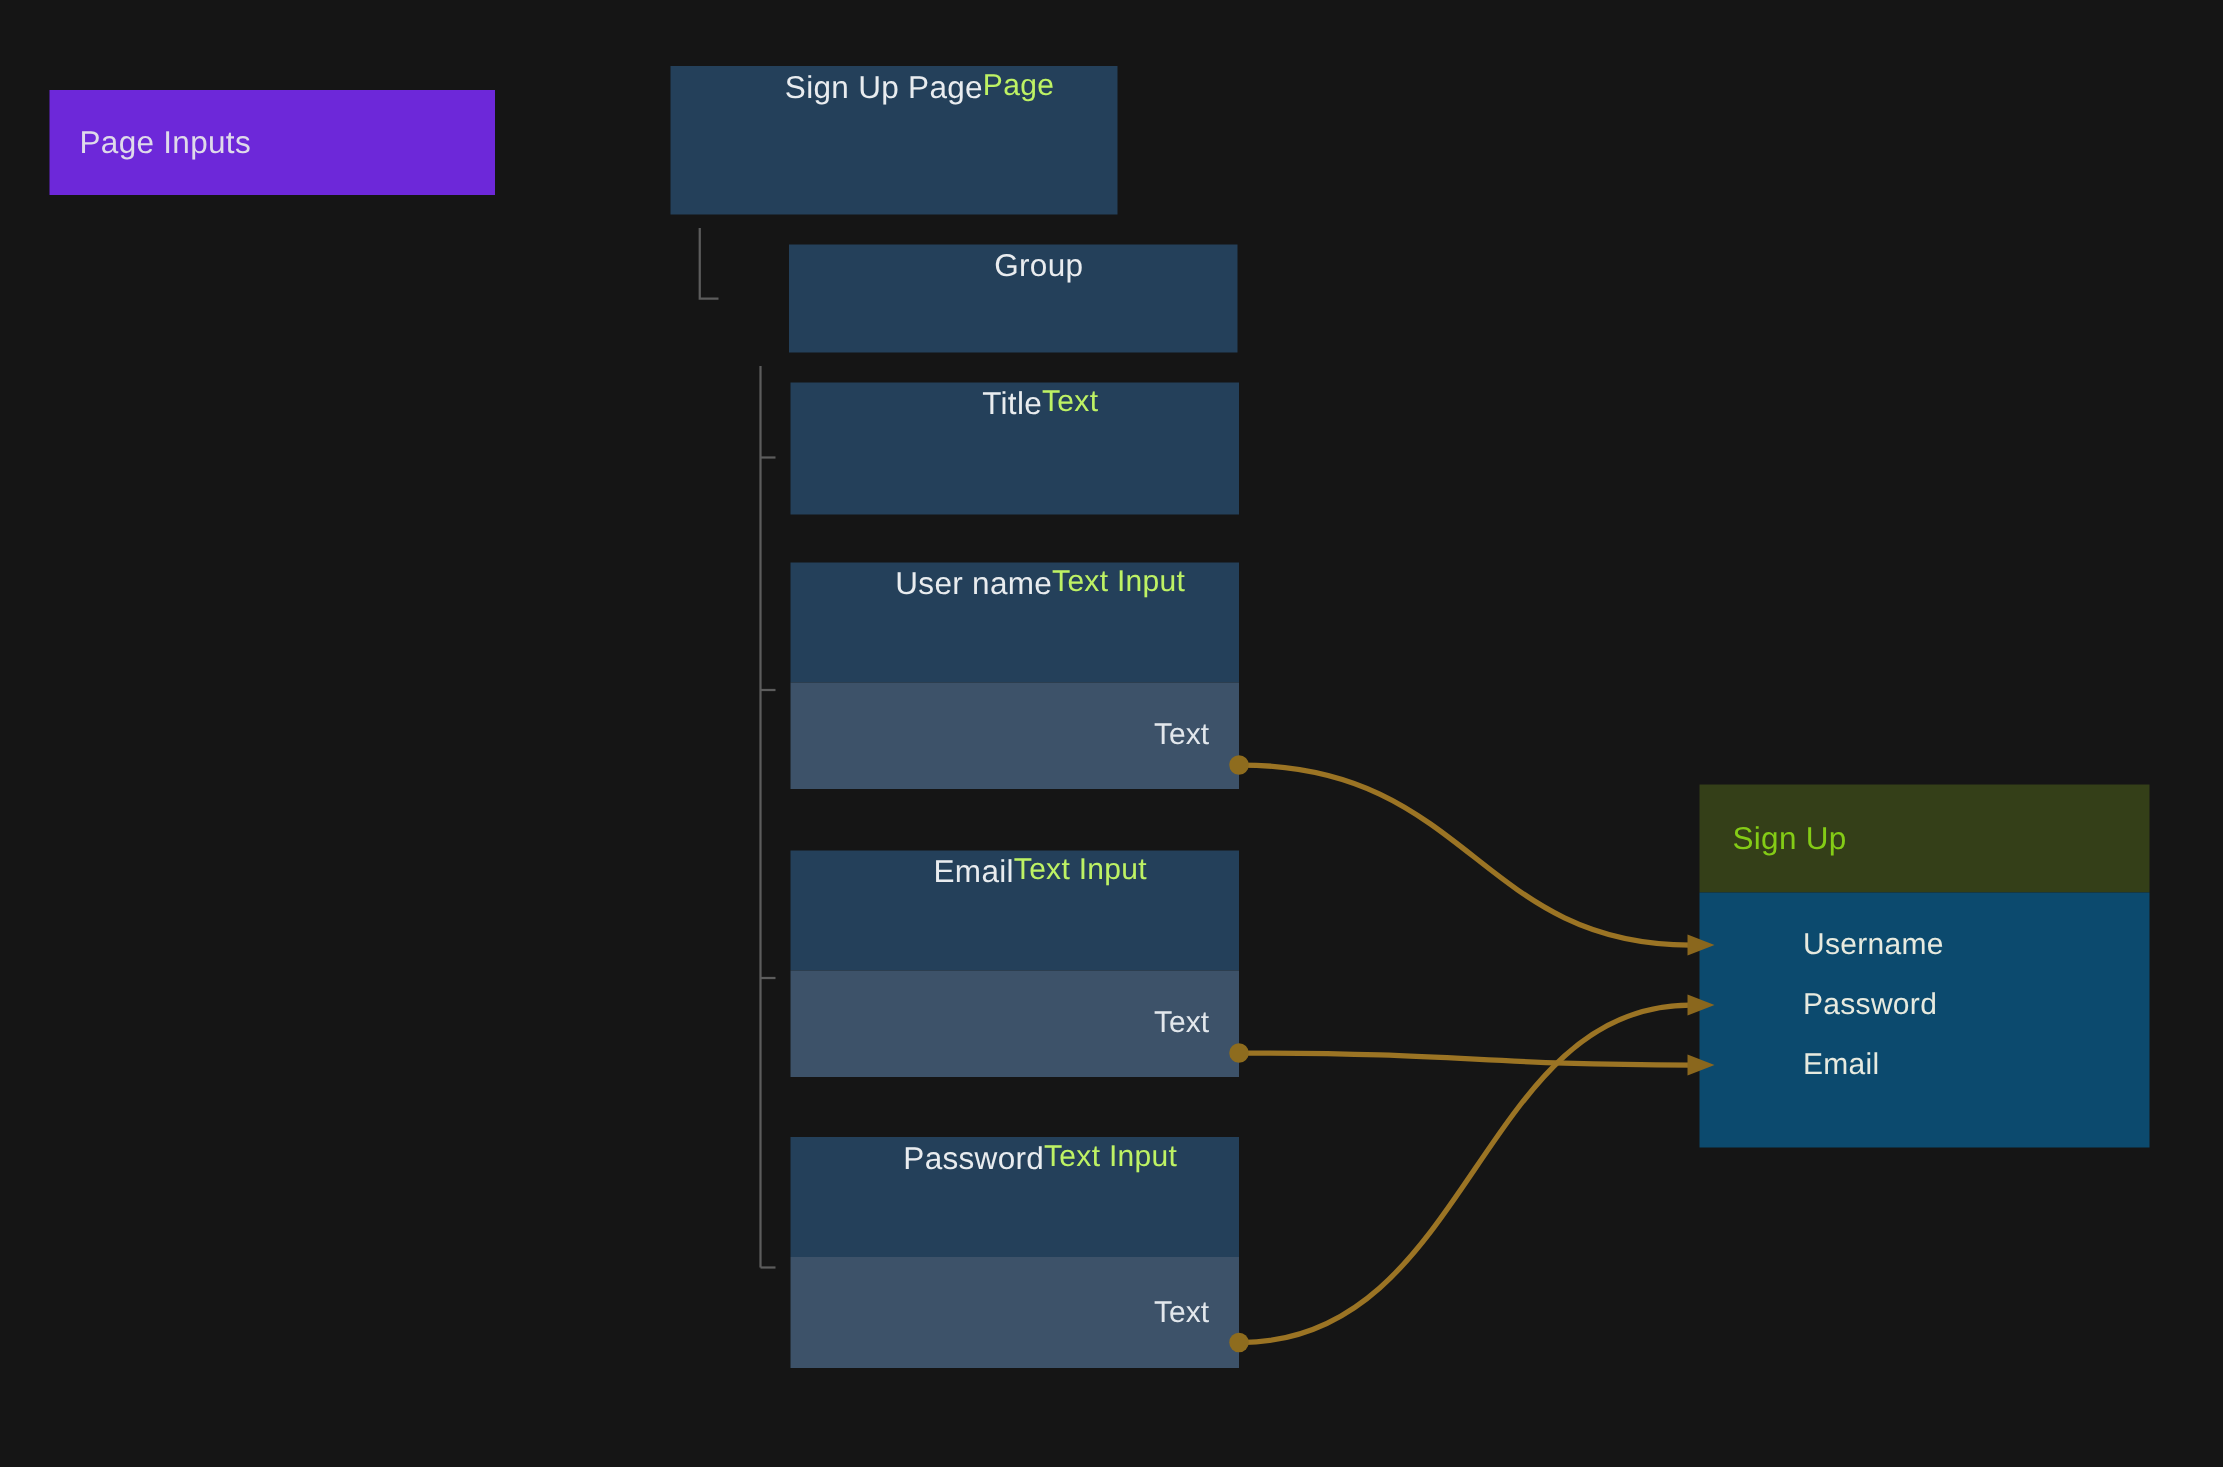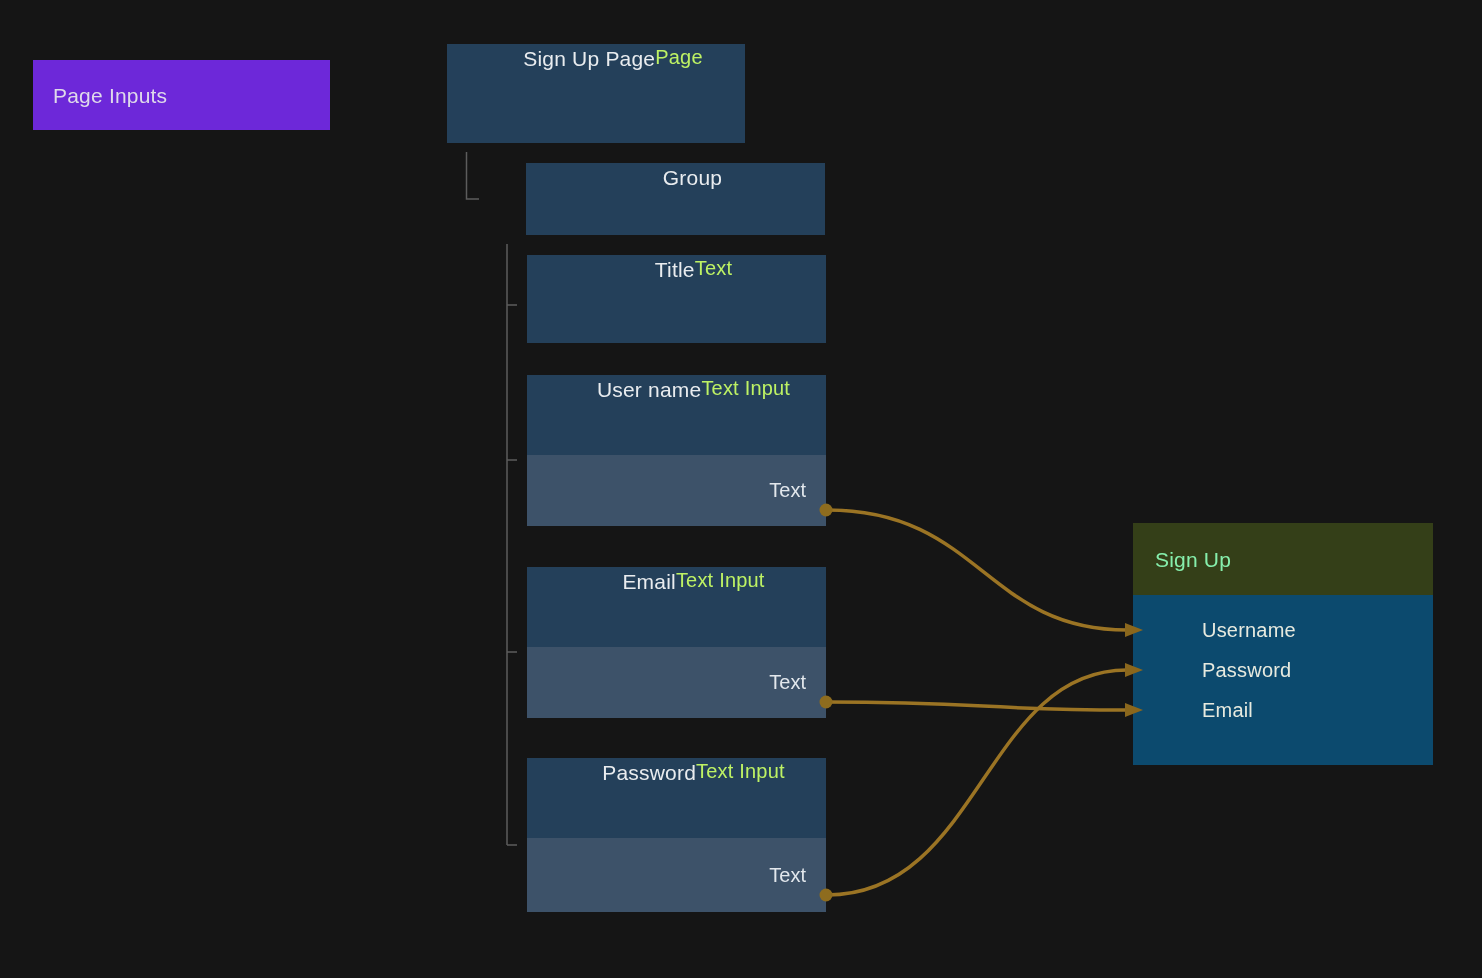--- a/index.html
+++ b/index.html
@@ -43,21 +43,21 @@
   }
   .port-row .plabel{font-size:20px;color:#E2E7EC;}
   .n-pass .port-row{height:74px;}
 
   
   .n-signup{left:1133px;top:523px;width:300px;}
   .olive-head{
     height:72px;background:#343F18;
     display:flex;align-items:center;padding-left:22px;box-sizing:border-box;
   }
-  .olive-head .t1{color:#86efac;font-weight:400;}
+  .olive-head .t1{color:#84cc16;font-weight:400;}
   .olive-body{height:170px;background:#0c4a6e;padding-top:15px;box-sizing:border-box;padding-left:47px;}
   .in-row{
     height:40px;display:flex;align-items:center;padding-left:22px;
     font-size:20px;color:#E7EADF;letter-spacing:.2px;
   }
 
   svg.wires{position:absolute;left:0;top:0;pointer-events:none;z-index:5;}
   svg.wires .hit{pointer-events:stroke;}
 </style>
 </head>

